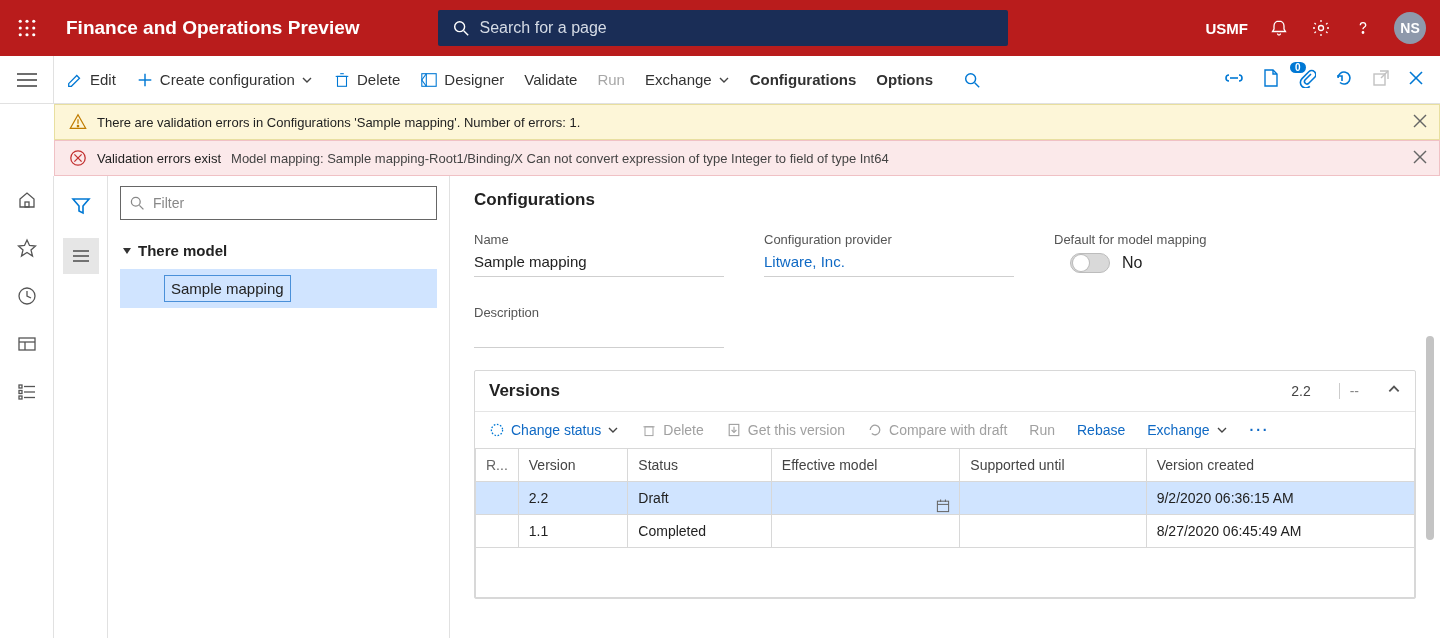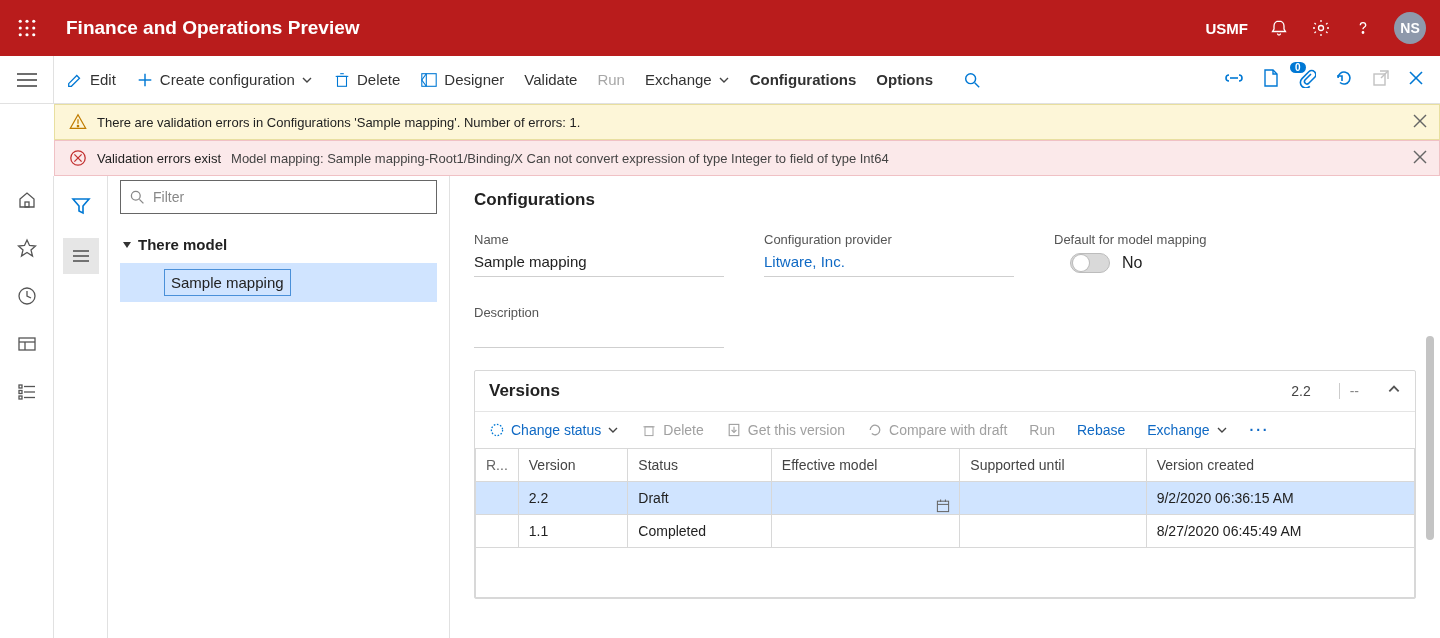--- a/index.html
+++ b/index.html
@@ -39,21 +39,21 @@
   .msg .label { font-weight:400; }
   .msg .sub   { color:#444; }
 
   
   .body { display:flex; height:calc(638px - 56px - 48px - 36px - 36px); }
   .left-rail { width:54px; border-right:1px solid #e1e1e1; display:flex; flex-direction:column; align-items:center; padding-top:14px; gap:24px; color:#555; }
   .side-strip { width:54px; border-right:1px solid #e1e1e1; display:flex; flex-direction:column; align-items:center; padding-top:12px; gap:14px; }
   .strip-btn { width:36px; height:36px; display:flex; align-items:center; justify-content:center; color:#0078d4; cursor:pointer; }
   .strip-btn.active { background:#e6e6e6; color:#444; }
 
-  .tree-col { width:342px; border-right:1px solid #e1e1e1; padding:4px 12px; }
+  .tree-col { width:342px; border-right:1px solid #e1e1e1; padding:10px 12px; }
   .filter-box { height:34px; border:1px solid #666; display:flex; align-items:center; padding:0 8px; gap:8px; }
   .filter-box input { border:none; outline:none; flex:1; font-size:14px; }
   .filter-box input::placeholder { color:#888; }
   .tree { margin-top:18px; font-size:15px; }
   .tree .parent { display:flex; align-items:center; gap:6px; font-weight:600; padding:4px 2px; }
   .tree .child-row { margin-top:6px; background:#d0e4ff; padding:6px 0; }
   .tree .child { display:inline-block; margin-left:44px; border:1px solid #4a90d9; padding:4px 6px; background:#d0e4ff; }
 
   .detail { flex:1; position:relative; overflow:hidden; }
   .scrollbar { position:absolute; right:2px; top:160px; bottom:10px; width:16px; }
@@ -101,20 +101,29 @@
         <circle cx="14" cy="2" r="1.4"></circle>
         <circle cx="2" cy="8" r="1.4"></circle>
         <circle cx="8" cy="8" r="1.4"></circle>
         <circle cx="14" cy="8" r="1.4"></circle>
         <circle cx="2" cy="14" r="1.4"></circle>
         <circle cx="8" cy="14" r="1.4"></circle>
         <circle cx="14" cy="14" r="1.4"></circle>
       </svg>
   </div>
   <div class="app-title">Finance and Operations Preview</div>
+  <div class="search-wrap">
+    <div class="search-box">
+      <svg class="icn" viewBox="0 0 20 20" fill="none" stroke="#fff" stroke-width="1.6">
+          <circle cx="8.5" cy="8.5" r="5.5"></circle>
+          <line x1="13" y1="13" x2="18" y2="18"></line>
+        </svg>
+      <input placeholder="Search for a page" style="">
+    </div>
+  </div>
   <div class="topnav-spacer"></div>
   <div class="top-right">
     <div class="company">USMF</div>
     <div class="top-icon">
         <svg viewBox="0 0 20 20" width="20" height="20" fill="none" stroke="#fff" stroke-width="1.3">
           <path d="M10 3c-2.8 0-5 2.2-5 5v3l-1.5 2.5h13L15 11V8c0-2.8-2.2-5-5-5z"></path>
           <path d="M8.5 15.5a1.5 1.5 0 003 0"></path>
         </svg>
       </div>
     <div class="top-icon">

